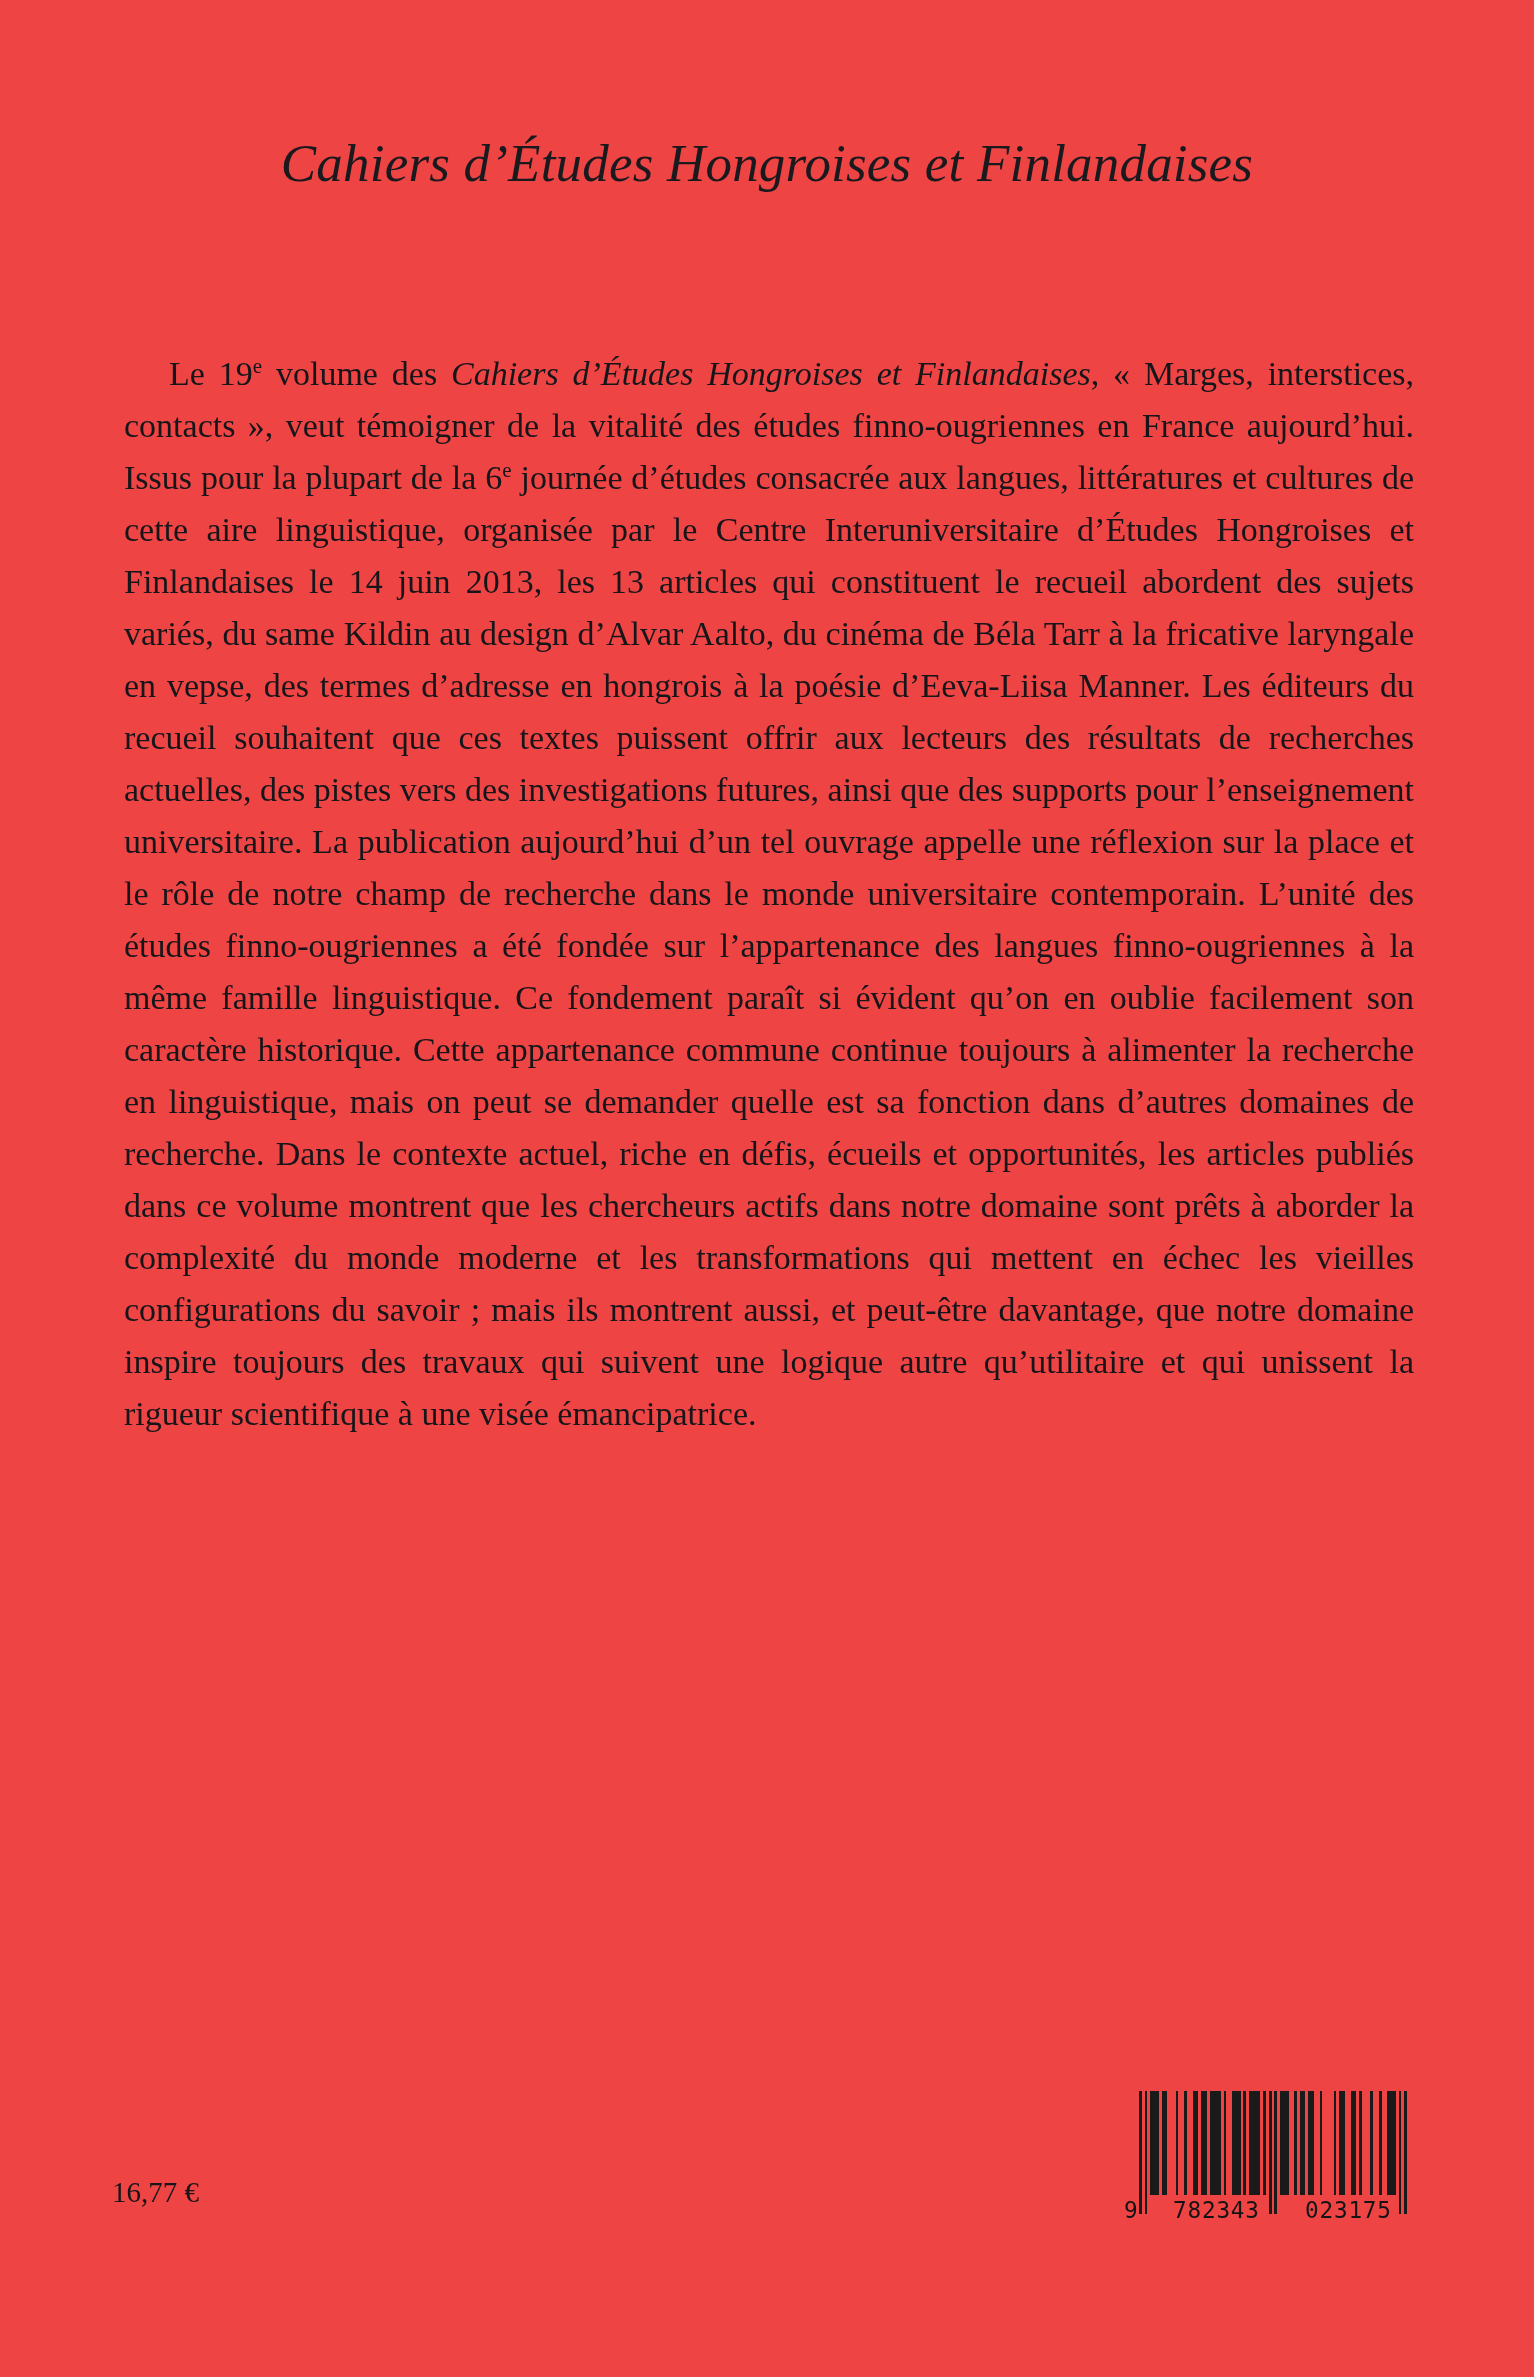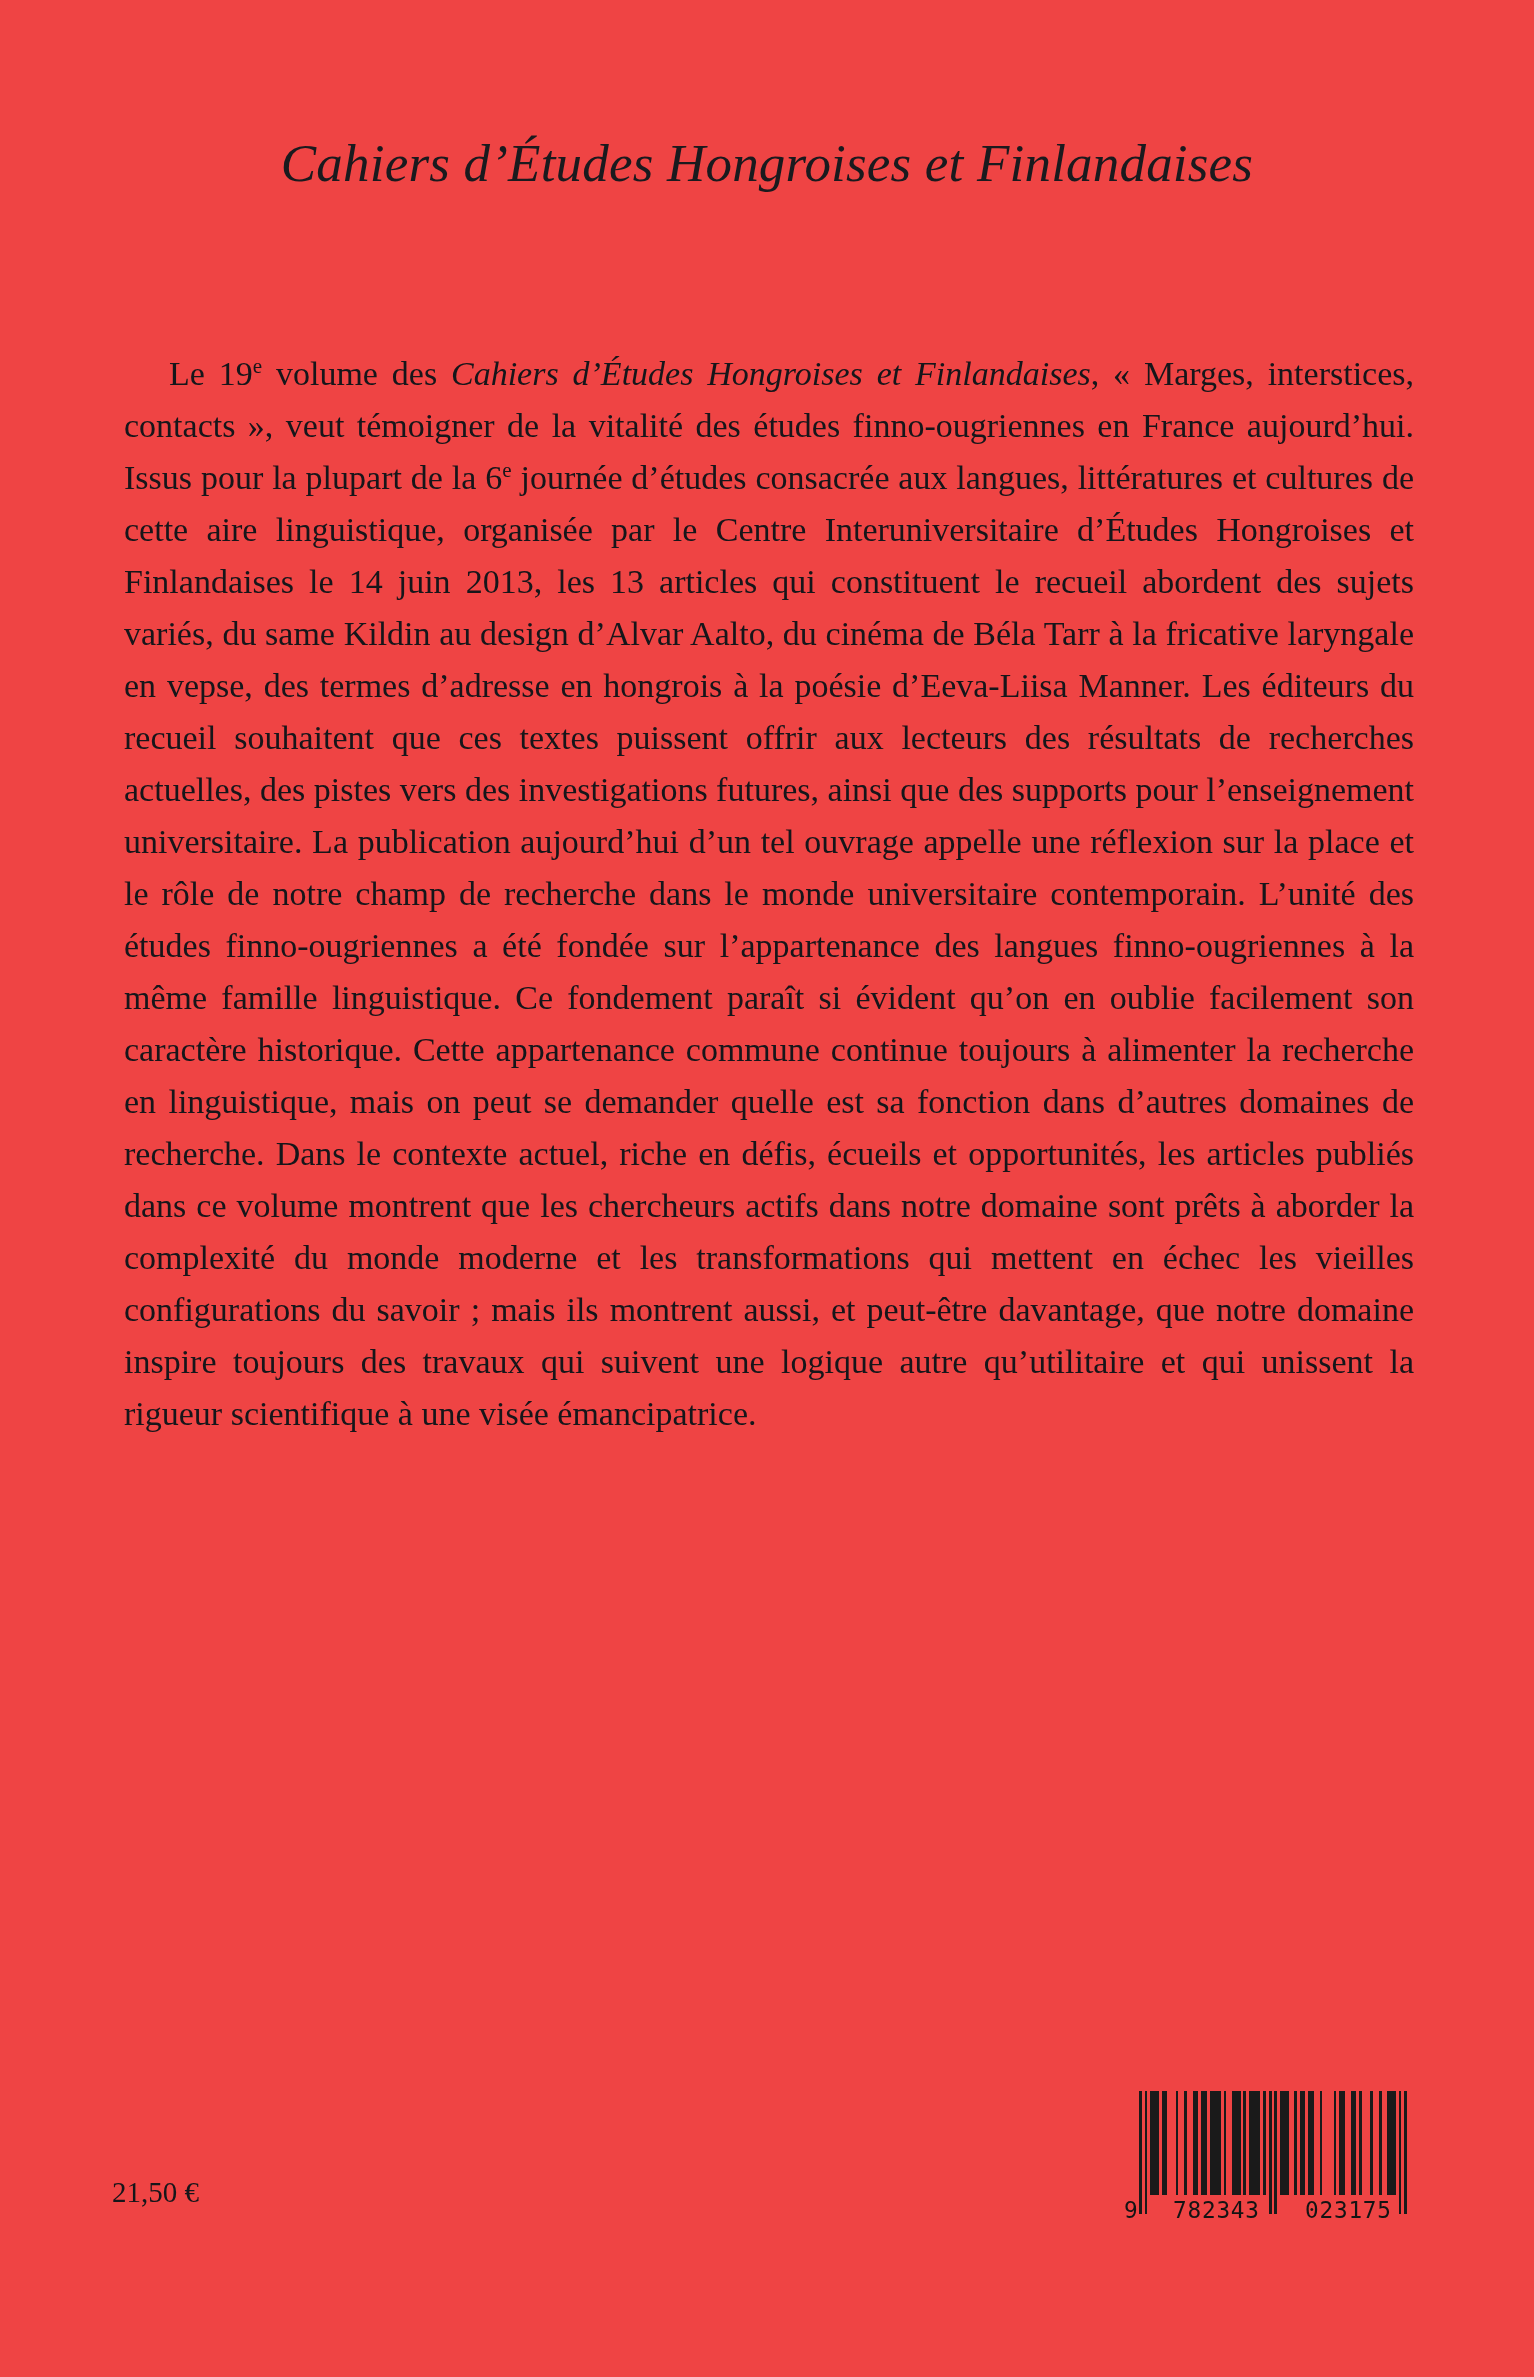--- a/index.html
+++ b/index.html
@@ -116,21 +116,21 @@
 
 <div class="page">
 
   <div class="cover-title">Cahiers d’Études Hongroises et Finlandaises</div>
 
   <div class="blurb">
     <p>Le 19<sup>e</sup> volume des <span class="it">Cahiers d’Études Hongroises et Finlandaises</span>, « Marges, interstices, contacts », veut témoigner de la vitalité des études finno-ougriennes en France aujourd’hui. Issus pour la plupart de la 6<sup>e</sup> journée d’études consacrée aux langues, littératures et cultures de cette aire linguistique, organisée par le Centre Interuniversitaire d’Études Hongroises et Finlandaises le 14 juin 2013, les 13 articles qui constituent le recueil abordent des sujets variés, du same Kildin au design d’Alvar Aalto, du cinéma de Béla Tarr à la fricative laryngale en vepse, des termes d’adresse en hongrois à la poésie d’Eeva-Liisa Manner. Les éditeurs du recueil souhaitent que ces textes puissent offrir aux lecteurs des résultats de recherches actuelles, des pistes vers des investigations futures, ainsi que des supports pour l’enseignement universitaire. La publication aujourd’hui d’un tel ouvrage appelle une réflexion sur la place et le rôle de notre champ de recherche dans le monde universitaire contemporain. L’unité des études finno-ougriennes a été fondée sur l’appartenance des langues finno-ougriennes à la même famille linguistique. Ce fondement paraît si évident qu’on en oublie facilement son caractère historique. Cette appartenance commune continue toujours à alimenter la recherche en linguistique, mais on peut se demander quelle est sa fonction dans d’autres domaines de recherche. Dans le contexte actuel, riche en défis, écueils et opportunités, les articles publiés dans ce volume montrent que les chercheurs actifs dans notre domaine sont prêts à aborder la complexité du monde moderne et les transformations qui mettent en échec les vieilles configurations du savoir ; mais ils montrent aussi, et peut-être davantage, que notre domaine inspire toujours des travaux qui suivent une logique autre qu’utilitaire et qui unissent la rigueur scientifique à une visée émancipatrice.</p>
   </div>
 
   <div class="isbn-block">
-    <div class="price-line">21,50 €</div>
+    <div class="price-line">16,77 €</div>
   </div>
 
   <div class="barcode">
     <div class="barcode-bars">
         <i class="g" style="left: 0%; width: 1.05263%;"></i>
         <i class="g" style="left: 2.10526%; width: 1.05263%;"></i>
         <i style="left: 4.21053%; width: 3.15789%;"></i>
         <i style="left: 8.42105%; width: 2.10526%;"></i>
         <i style="left: 13.6842%; width: 1.05263%;"></i>
         <i style="left: 16.8421%; width: 1.05263%;"></i>

